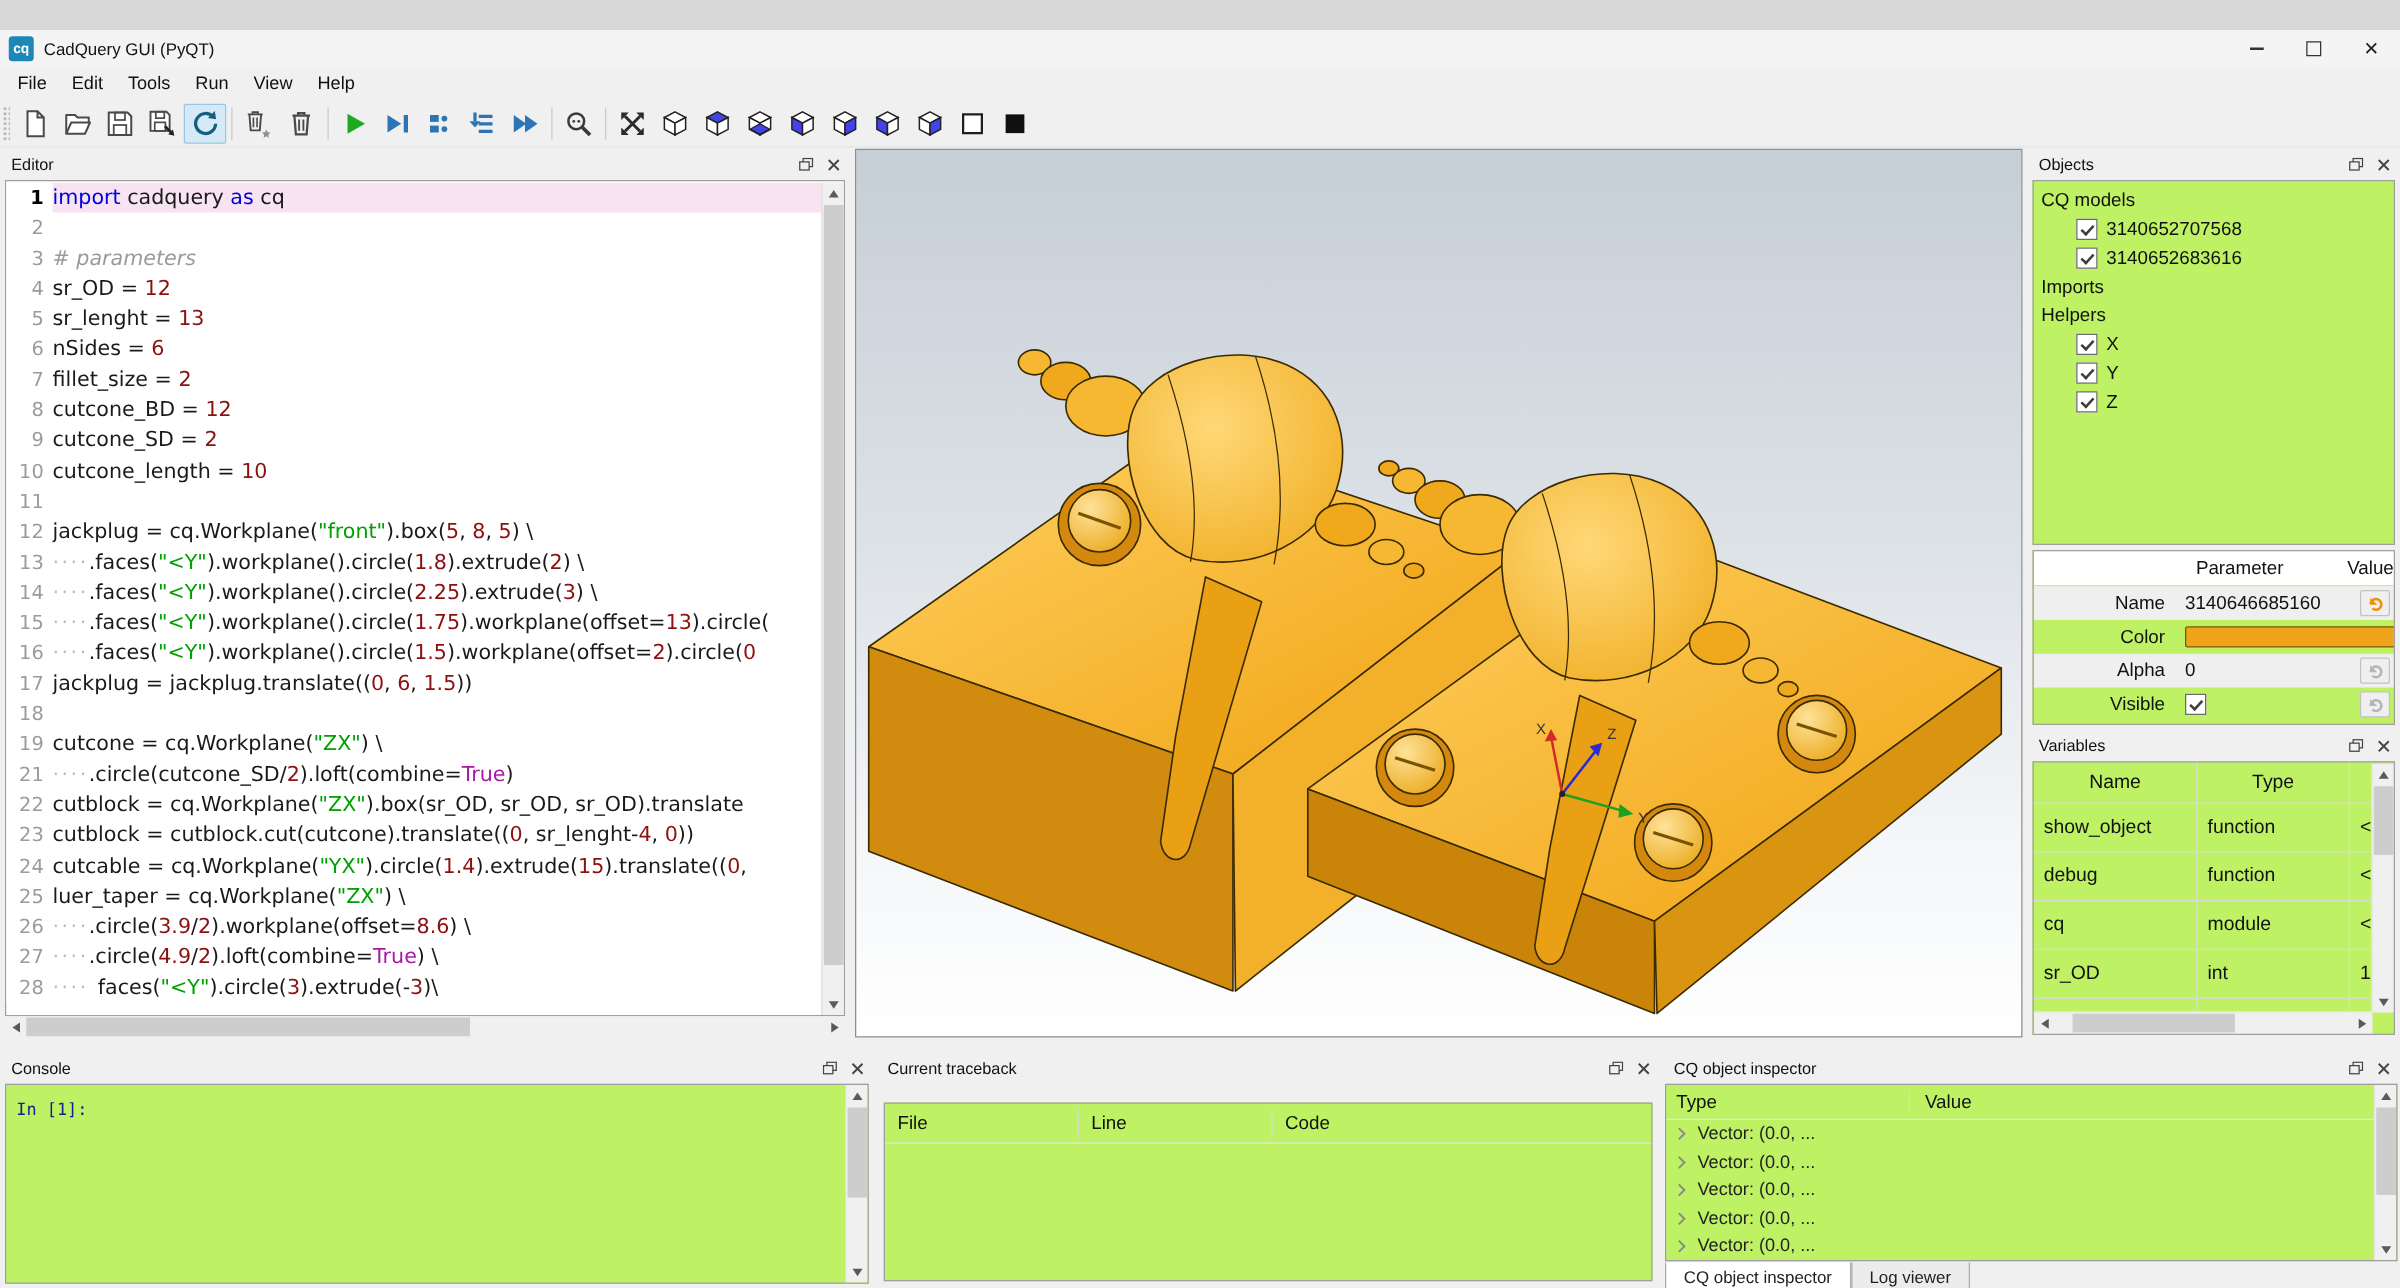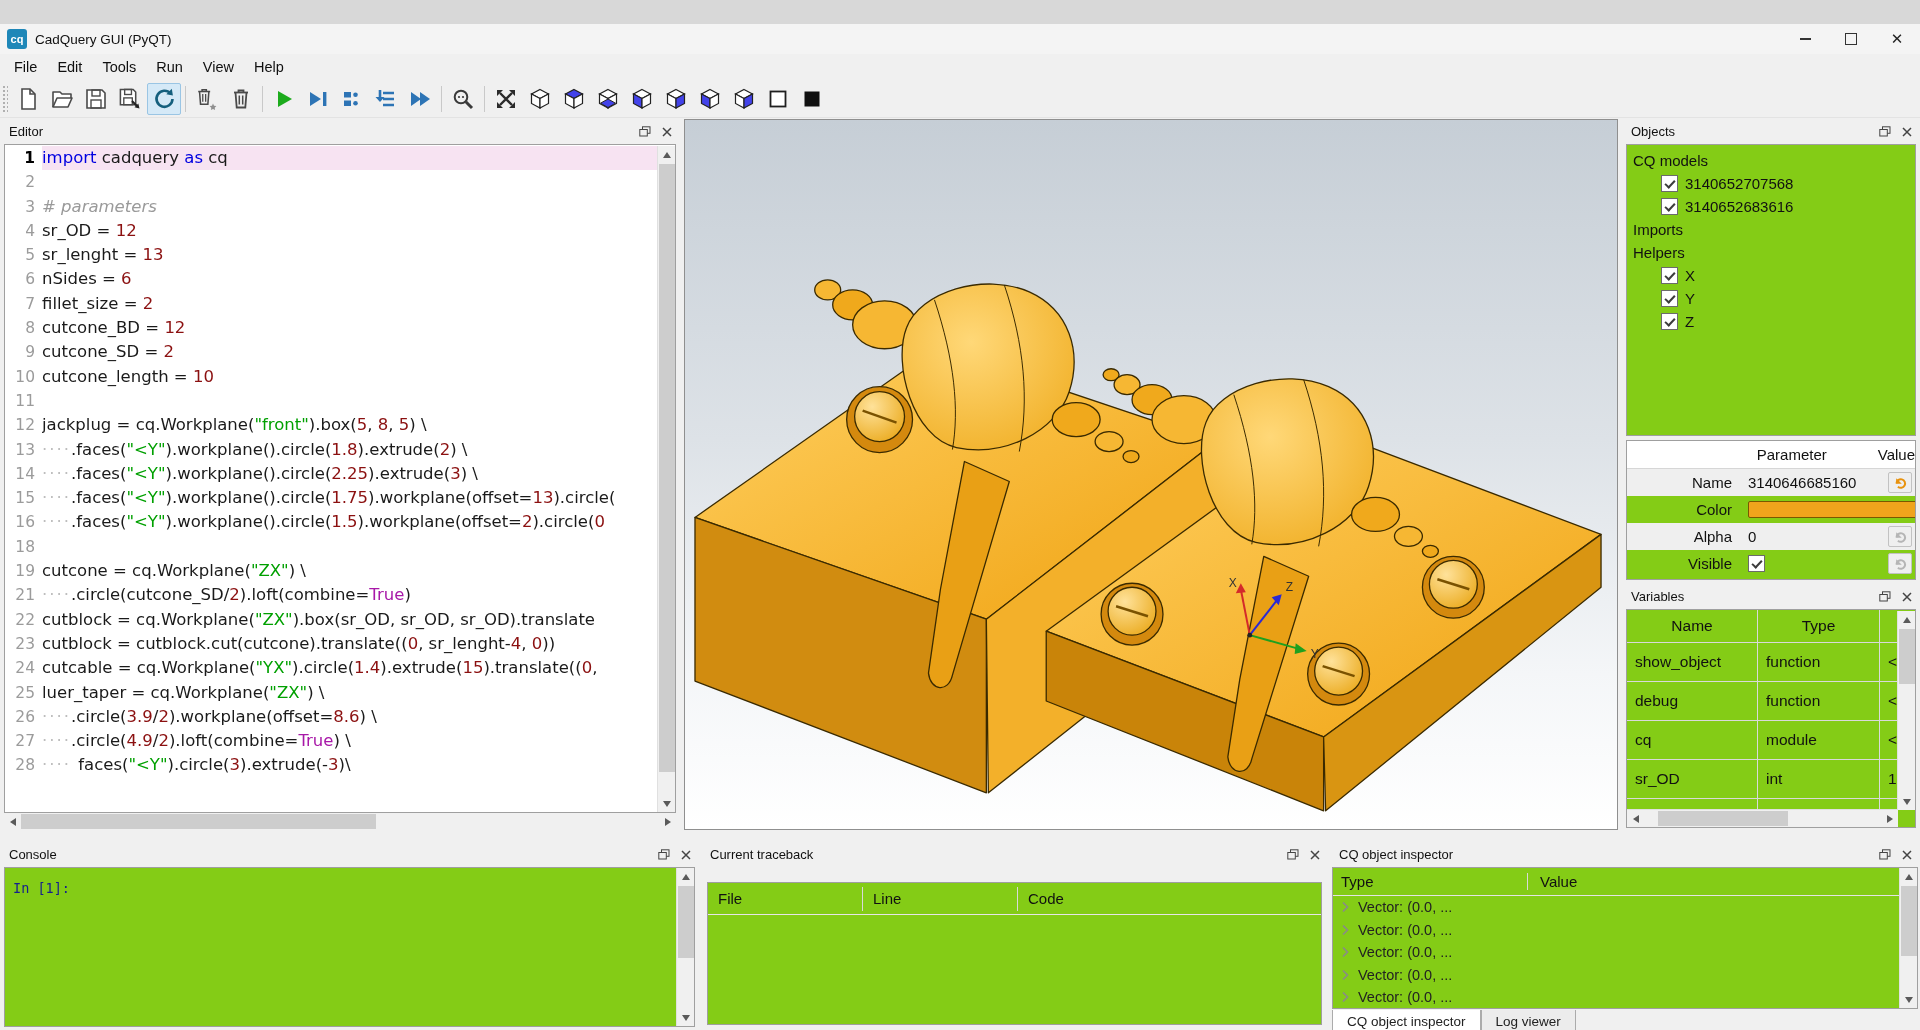--- a/index.html
+++ b/index.html
@@ -20,21 +20,21 @@
   .toolbar{position:absolute;left:0;top:56px;width:100%;height:38px;background:#f0f0f0;display:flex;align-items:center;border-bottom:1px solid #e3e3e3;box-sizing:border-box;}
   .tb-handle{width:6px;height:28px;margin:0 3px 0 2px;background-image:radial-gradient(circle,#b0b0b0 1px,transparent 1.2px);background-size:4px 4px;}
   .tb-btn{width:34px;height:32px;border:1px solid transparent;background:transparent;padding:2px;display:flex;align-items:center;justify-content:center;}
   .tb-btn.tb-active{background:#d5e9f7;border:1px solid #9ac5e4;border-radius:2px;}
   .tb-sep{width:1px;height:26px;background:#c9c9c9;margin:0 4px;}
   
   .dock{position:absolute;background:#f0f0f0;}
   .dock-title{height:25px;display:flex;align-items:center;font-size:13px;color:#111;padding:0 4px 0 7px;}
   .dock-btns{margin-left:auto;display:flex;gap:8px;align-items:center;}
   .dock-btn{width:14px;height:13px;display:flex;align-items:center;justify-content:center;}
-  .whitebox{background:#84cc16;border:1px solid #9f9f9f;position:relative;overflow:hidden;box-sizing:border-box;}
+  .whitebox{background:#bef264;border:1px solid #9f9f9f;position:relative;overflow:hidden;box-sizing:border-box;}
   
   .editor-body{position:absolute;left:2px;right:2px;top:25px;bottom:17px;background:#fff;border:1px solid #9f9f9f;overflow:hidden;}
   .code-area{position:absolute;left:0;top:1px;right:17px;bottom:0;overflow:hidden;font-family:"DejaVu Sans","Liberation Sans",sans-serif;font-size:16.5px;}
   .cl{display:flex;height:24.3px;line-height:24.3px;white-space:pre;}
   .cl .g{width:30px;text-align:right;padding-right:7px;color:#9b9b9b;flex:0 0 auto;font-size:15.5px;background:#fff;}
   .cl .g.gcur{color:#000;font-weight:bold;}
   .cl .ct{flex:1 1 auto;overflow:hidden;}
   .cl.cur .ct{background:#f7e3f2;}
   .tk-k{color:#0000e0;}
   .tk-t{color:#1a1a1a;}
@@ -315,20 +315,21 @@
           <div class="cl"><span class="g">7</span><span class="ct"><span class="tk-t">fillet_size = </span><span class="tk-n">2</span></span></div>
           <div class="cl"><span class="g">8</span><span class="ct"><span class="tk-t">cutcone_BD = </span><span class="tk-n">12</span></span></div>
           <div class="cl"><span class="g">9</span><span class="ct"><span class="tk-t">cutcone_SD = </span><span class="tk-n">2</span></span></div>
           <div class="cl"><span class="g">10</span><span class="ct"><span class="tk-t">cutcone_length = </span><span class="tk-n">10</span></span></div>
           <div class="cl"><span class="g">11</span><span class="ct"></span></div>
           <div class="cl"><span class="g">12</span><span class="ct"><span class="tk-t">jackplug = cq.Workplane(</span><span class="tk-s">"front"</span><span class="tk-t">).box(</span><span class="tk-n">5</span><span class="tk-t">, </span><span class="tk-n">8</span><span class="tk-t">, </span><span class="tk-n">5</span><span class="tk-t">) \</span></span></div>
           <div class="cl"><span class="g">13</span><span class="ct"><span class="tk-d">····</span><span class="tk-t">.faces(</span><span class="tk-s">"&lt;Y"</span><span class="tk-t">).workplane().circle(</span><span class="tk-n">1.8</span><span class="tk-t">).extrude(</span><span class="tk-n">2</span><span class="tk-t">) \</span></span></div>
           <div class="cl"><span class="g">14</span><span class="ct"><span class="tk-d">····</span><span class="tk-t">.faces(</span><span class="tk-s">"&lt;Y"</span><span class="tk-t">).workplane().circle(</span><span class="tk-n">2.25</span><span class="tk-t">).extrude(</span><span class="tk-n">3</span><span class="tk-t">) \</span></span></div>
           <div class="cl"><span class="g">15</span><span class="ct"><span class="tk-d">····</span><span class="tk-t">.faces(</span><span class="tk-s">"&lt;Y"</span><span class="tk-t">).workplane().circle(</span><span class="tk-n">1.75</span><span class="tk-t">).workplane(offset=</span><span class="tk-n">13</span><span class="tk-t">).circle(</span></span></div>
           <div class="cl"><span class="g">16</span><span class="ct"><span class="tk-d">····</span><span class="tk-t">.faces(</span><span class="tk-s">"&lt;Y"</span><span class="tk-t">).workplane().circle(</span><span class="tk-n">1.5</span><span class="tk-t">).workplane(offset=</span><span class="tk-n">2</span><span class="tk-t">).circle(</span><span class="tk-n">0</span></span></div>
+          <div class="cl"><span class="g">17</span><span class="ct"><span class="tk-t">jackplug = jackplug.translate((</span><span class="tk-n">0</span><span class="tk-t">, </span><span class="tk-n">6</span><span class="tk-t">, </span><span class="tk-n">1.5</span><span class="tk-t">))</span></span></div>
           <div class="cl"><span class="g">18</span><span class="ct"></span></div>
           <div class="cl"><span class="g">19</span><span class="ct"><span class="tk-t">cutcone = cq.Workplane(</span><span class="tk-s">"ZX"</span><span class="tk-t">) \</span></span></div>
           <div class="cl"><span class="g">21</span><span class="ct"><span class="tk-d">····</span><span class="tk-t">.circle(cutcone_SD/</span><span class="tk-n">2</span><span class="tk-t">).loft(combine=</span><span class="tk-b">True</span><span class="tk-t">)</span></span></div>
           <div class="cl"><span class="g">22</span><span class="ct"><span class="tk-t">cutblock = cq.Workplane(</span><span class="tk-s">"ZX"</span><span class="tk-t">).box(sr_OD, sr_OD, sr_OD).translate</span></span></div>
           <div class="cl"><span class="g">23</span><span class="ct"><span class="tk-t">cutblock = cutblock.cut(cutcone).translate((</span><span class="tk-n">0</span><span class="tk-t">, sr_lenght-</span><span class="tk-n">4</span><span class="tk-t">, </span><span class="tk-n">0</span><span class="tk-t">))</span></span></div>
           <div class="cl"><span class="g">24</span><span class="ct"><span class="tk-t">cutcable = cq.Workplane(</span><span class="tk-s">"YX"</span><span class="tk-t">).circle(</span><span class="tk-n">1.4</span><span class="tk-t">).extrude(</span><span class="tk-n">15</span><span class="tk-t">).translate((</span><span class="tk-n">0</span><span class="tk-t">,</span></span></div>
           <div class="cl"><span class="g">25</span><span class="ct"><span class="tk-t">luer_taper = cq.Workplane(</span><span class="tk-s">"ZX"</span><span class="tk-t">) \</span></span></div>
           <div class="cl"><span class="g">26</span><span class="ct"><span class="tk-d">····</span><span class="tk-t">.circle(</span><span class="tk-n">3.9</span><span class="tk-t">/</span><span class="tk-n">2</span><span class="tk-t">).workplane(offset=</span><span class="tk-n">8.6</span><span class="tk-t">) \</span></span></div>
           <div class="cl"><span class="g">27</span><span class="ct"><span class="tk-d">····</span><span class="tk-t">.circle(</span><span class="tk-n">4.9</span><span class="tk-t">/</span><span class="tk-n">2</span><span class="tk-t">).loft(combine=</span><span class="tk-b">True</span><span class="tk-t">) \</span></span></div>
           <div class="cl"><span class="g">28</span><span class="ct"><span class="tk-d">···· </span><span class="tk-t">faces(</span><span class="tk-s">"&lt;Y"</span><span class="tk-t">).circle(</span><span class="tk-n">3</span><span class="tk-t">).extrude(-</span><span class="tk-n">3</span><span class="tk-t">)\</span></span></div>

